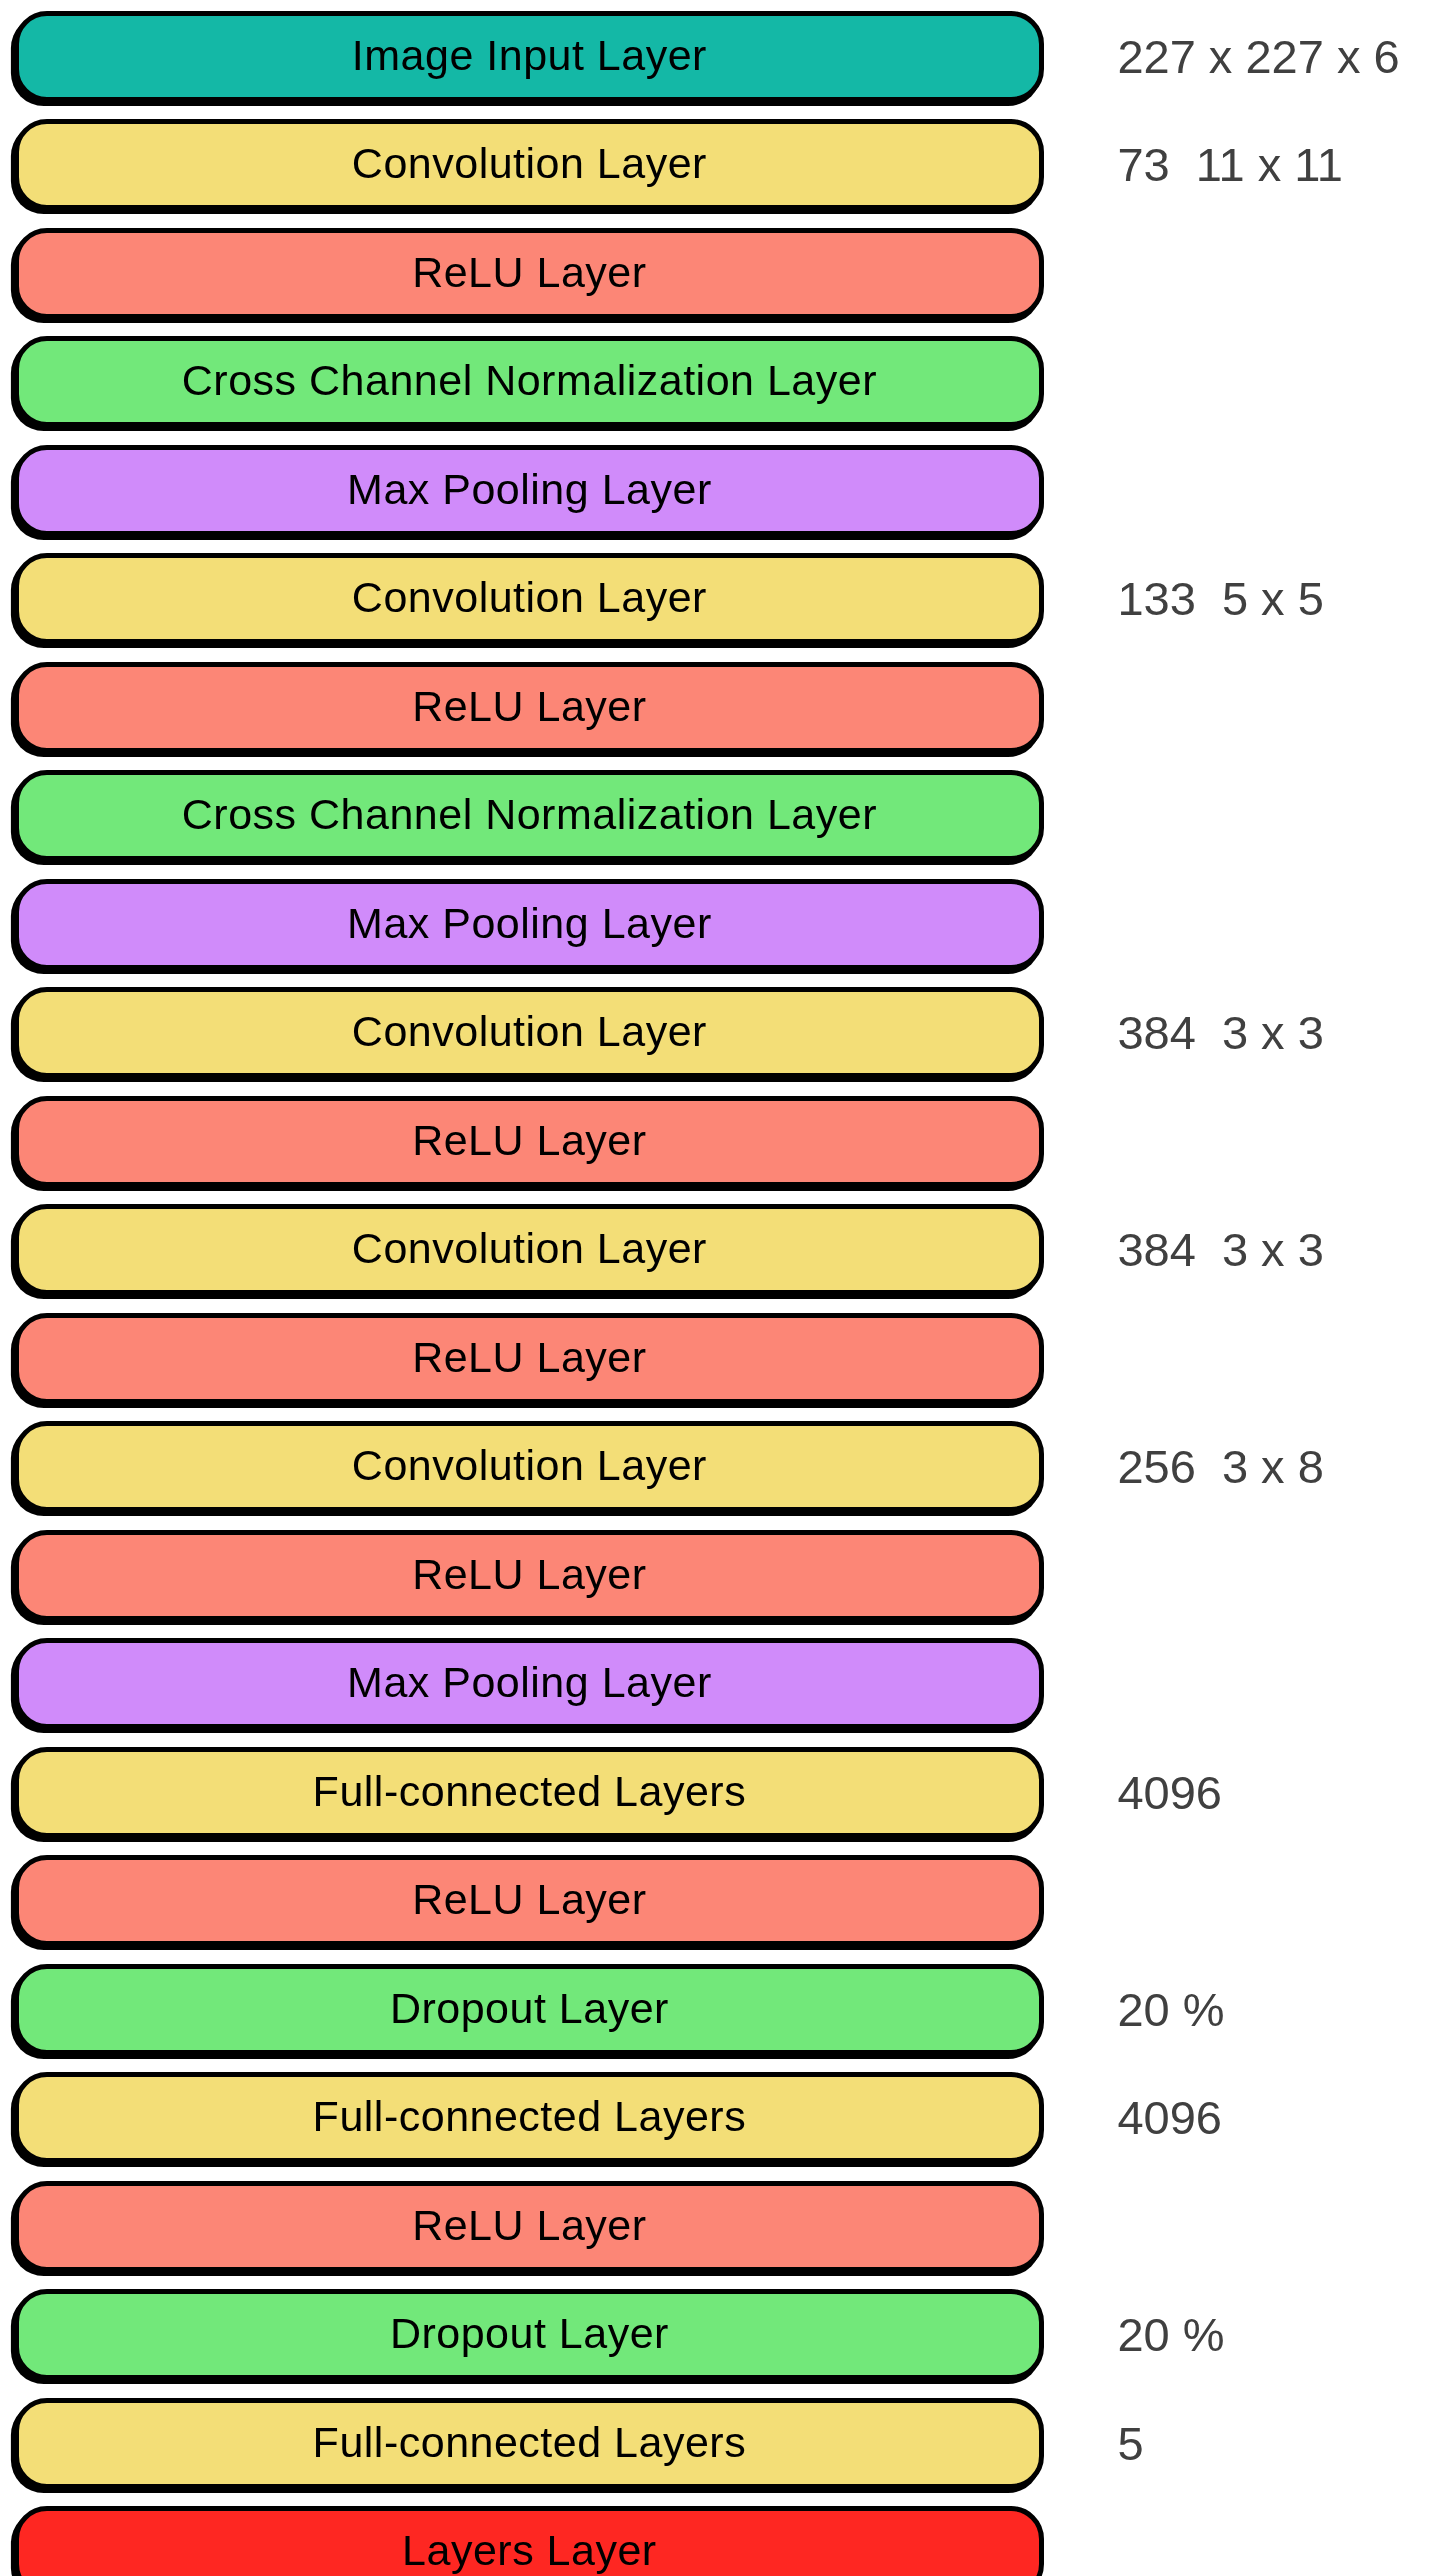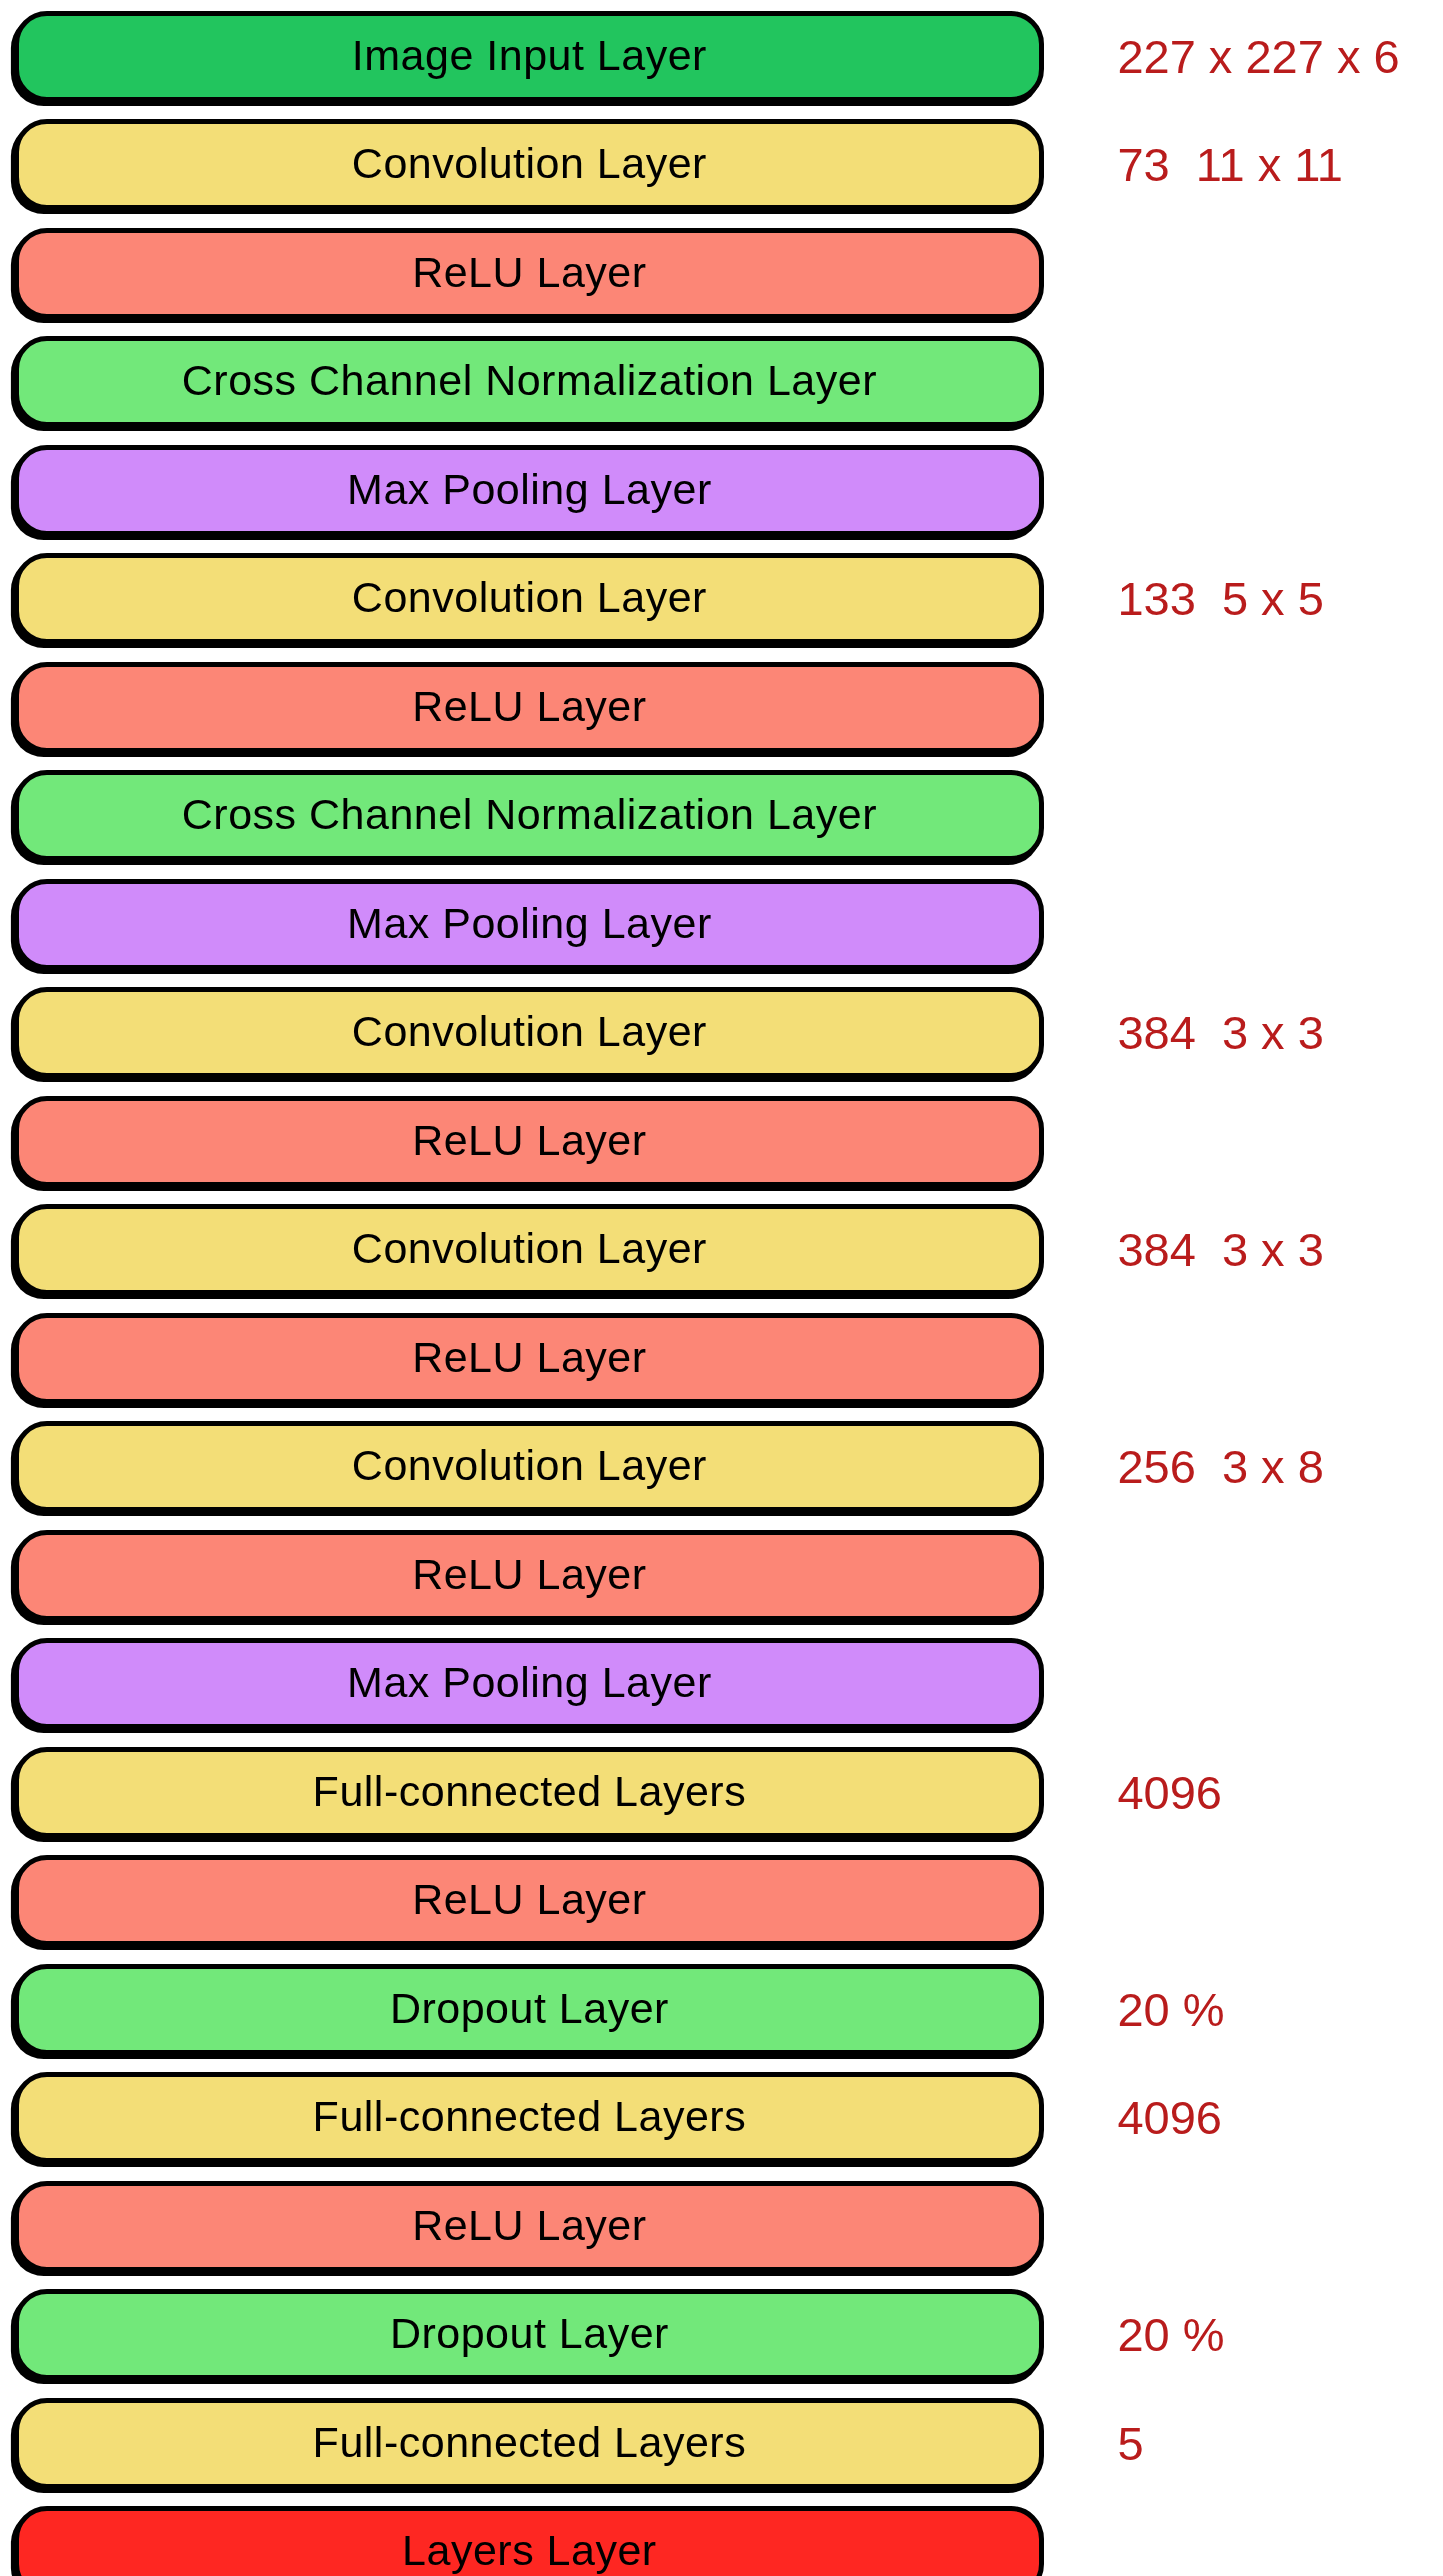--- a/index.html
+++ b/index.html
@@ -49,30 +49,30 @@
     line-height: 1;
     color: #000000;
     letter-spacing: 0.5px;
     white-space: pre;
     transform: translateY(-1px);
   }
   .annotation {
     margin-left: 73px;
     font-size: 47px;
     line-height: 1;
-    color: #b91c1c;
+    color: #404040;
     white-space: pre;
   }
 </style>
 </head>
 <body>
 
 <div id="diagram">
   <div class="row">
-    <div class="pill" style="background: #22c55e;">
+    <div class="pill" style="background: #14b8a6;">
       <span class="label">Image Input Layer</span>
     </div>
     <span class="annotation">227 x 227 x 6</span>
   </div>
 
   <div class="row">
     <div class="pill" style="background: rgb(243, 222, 119);">
       <span class="label">Convolution Layer</span>
     </div>
     <span class="annotation">73  11 x 11</span>

